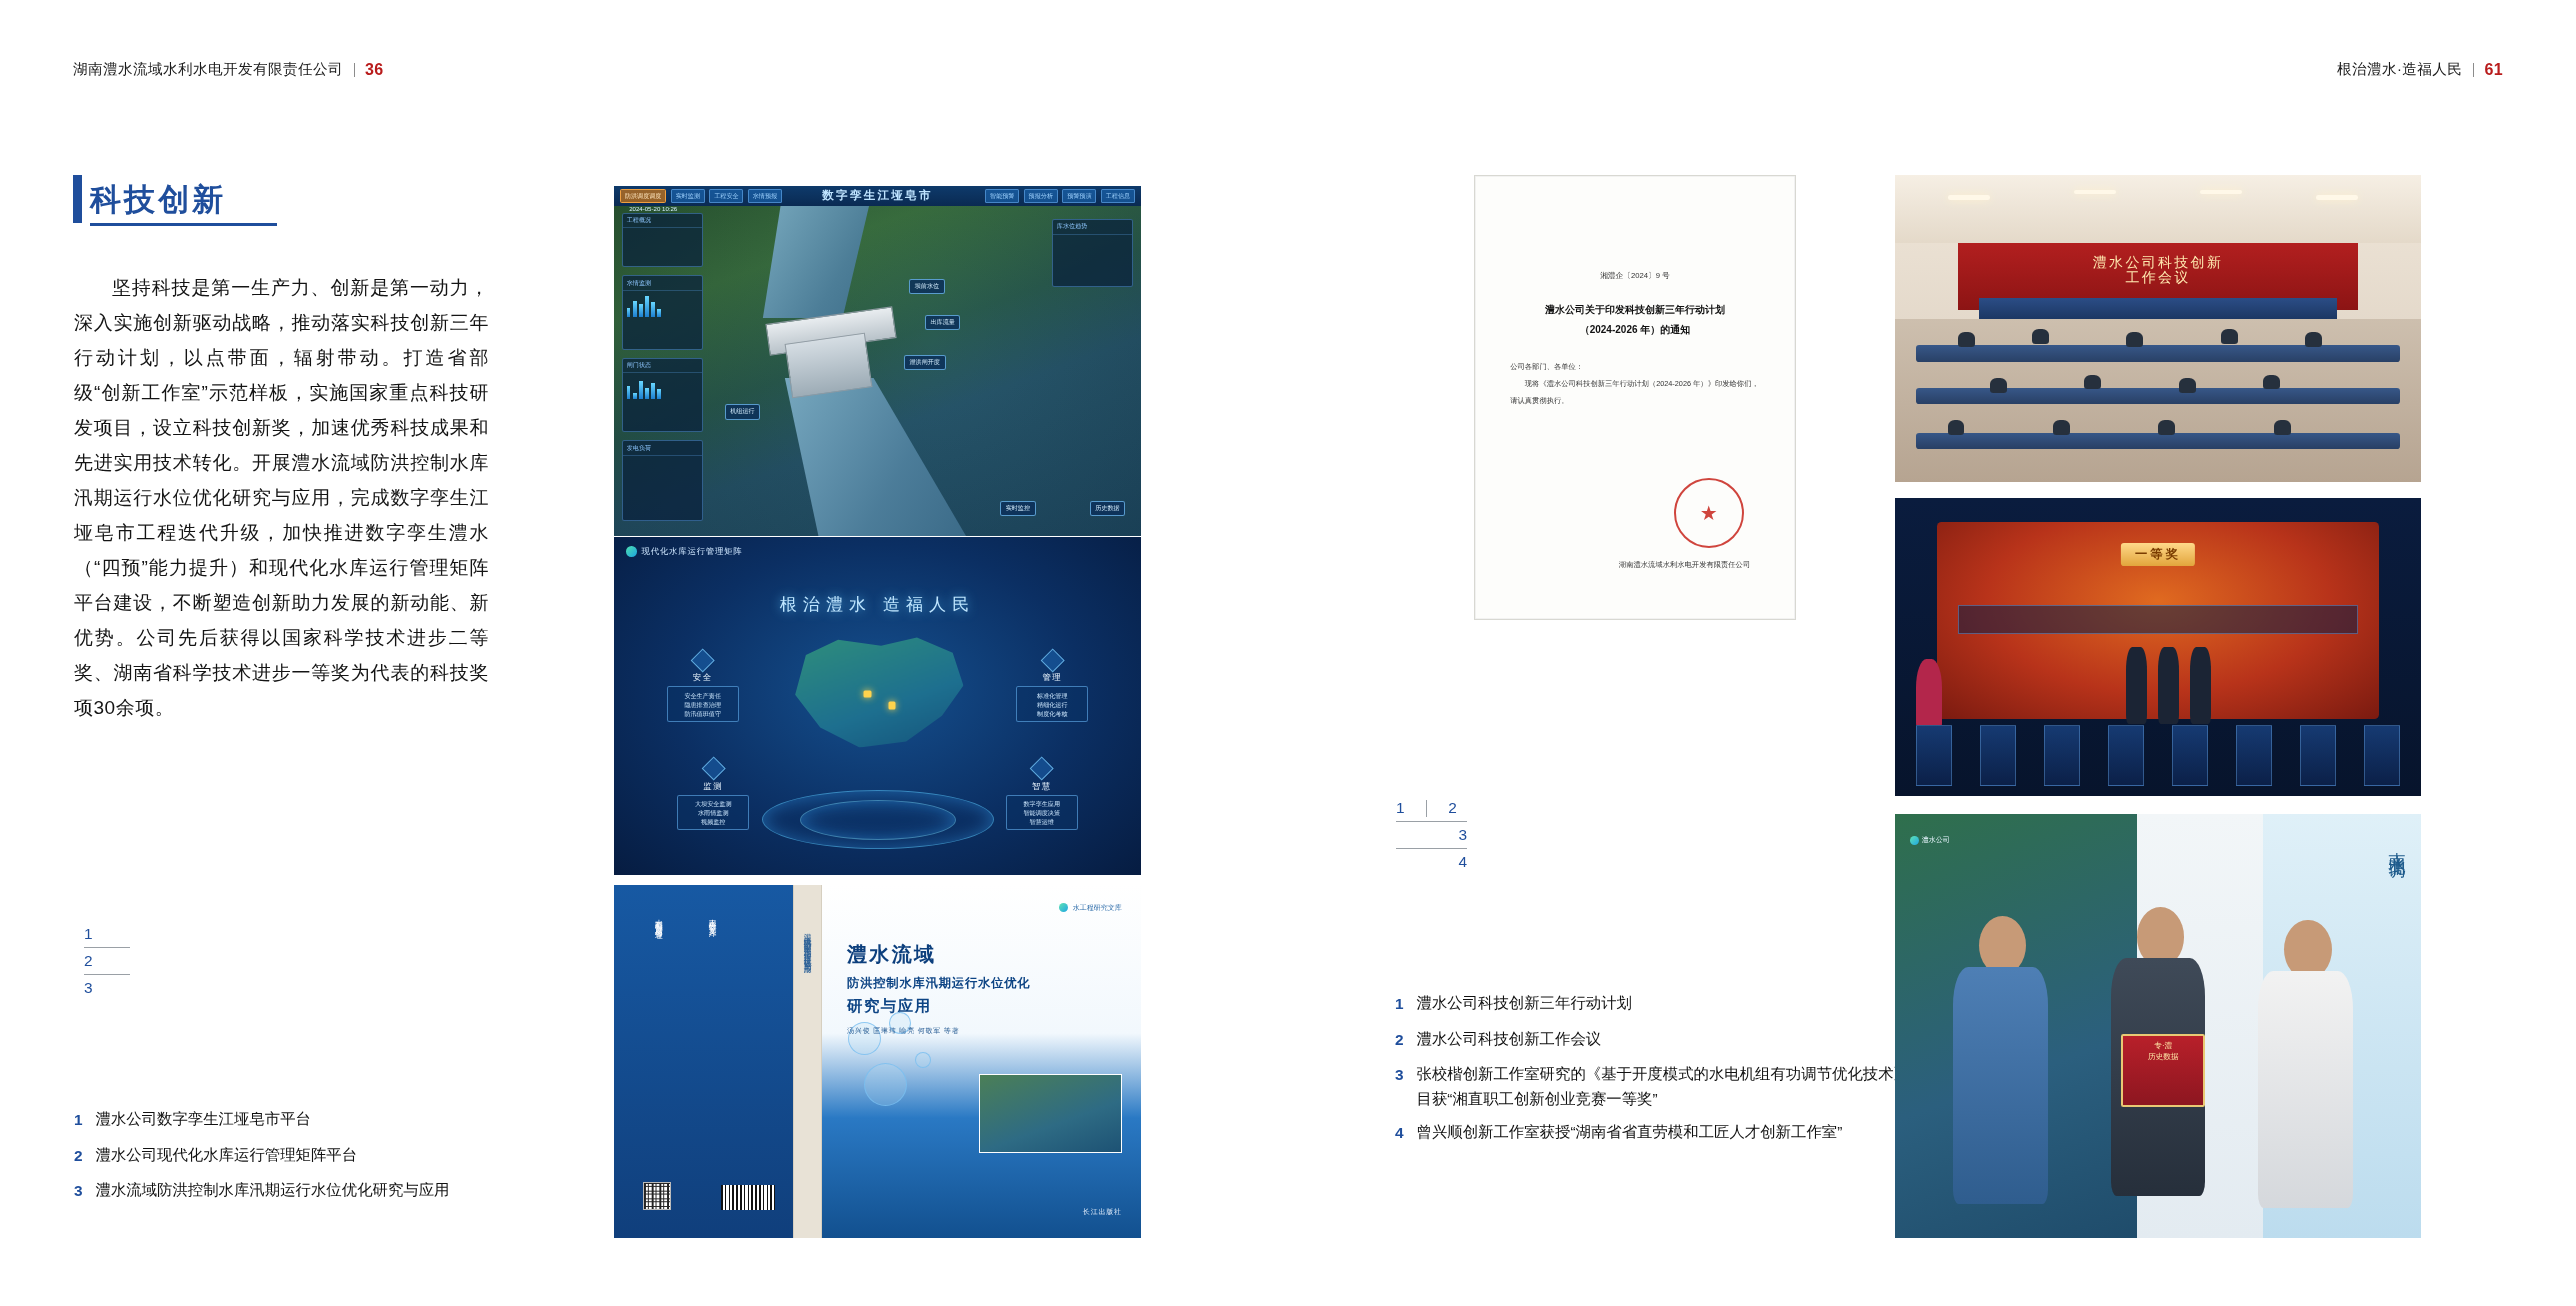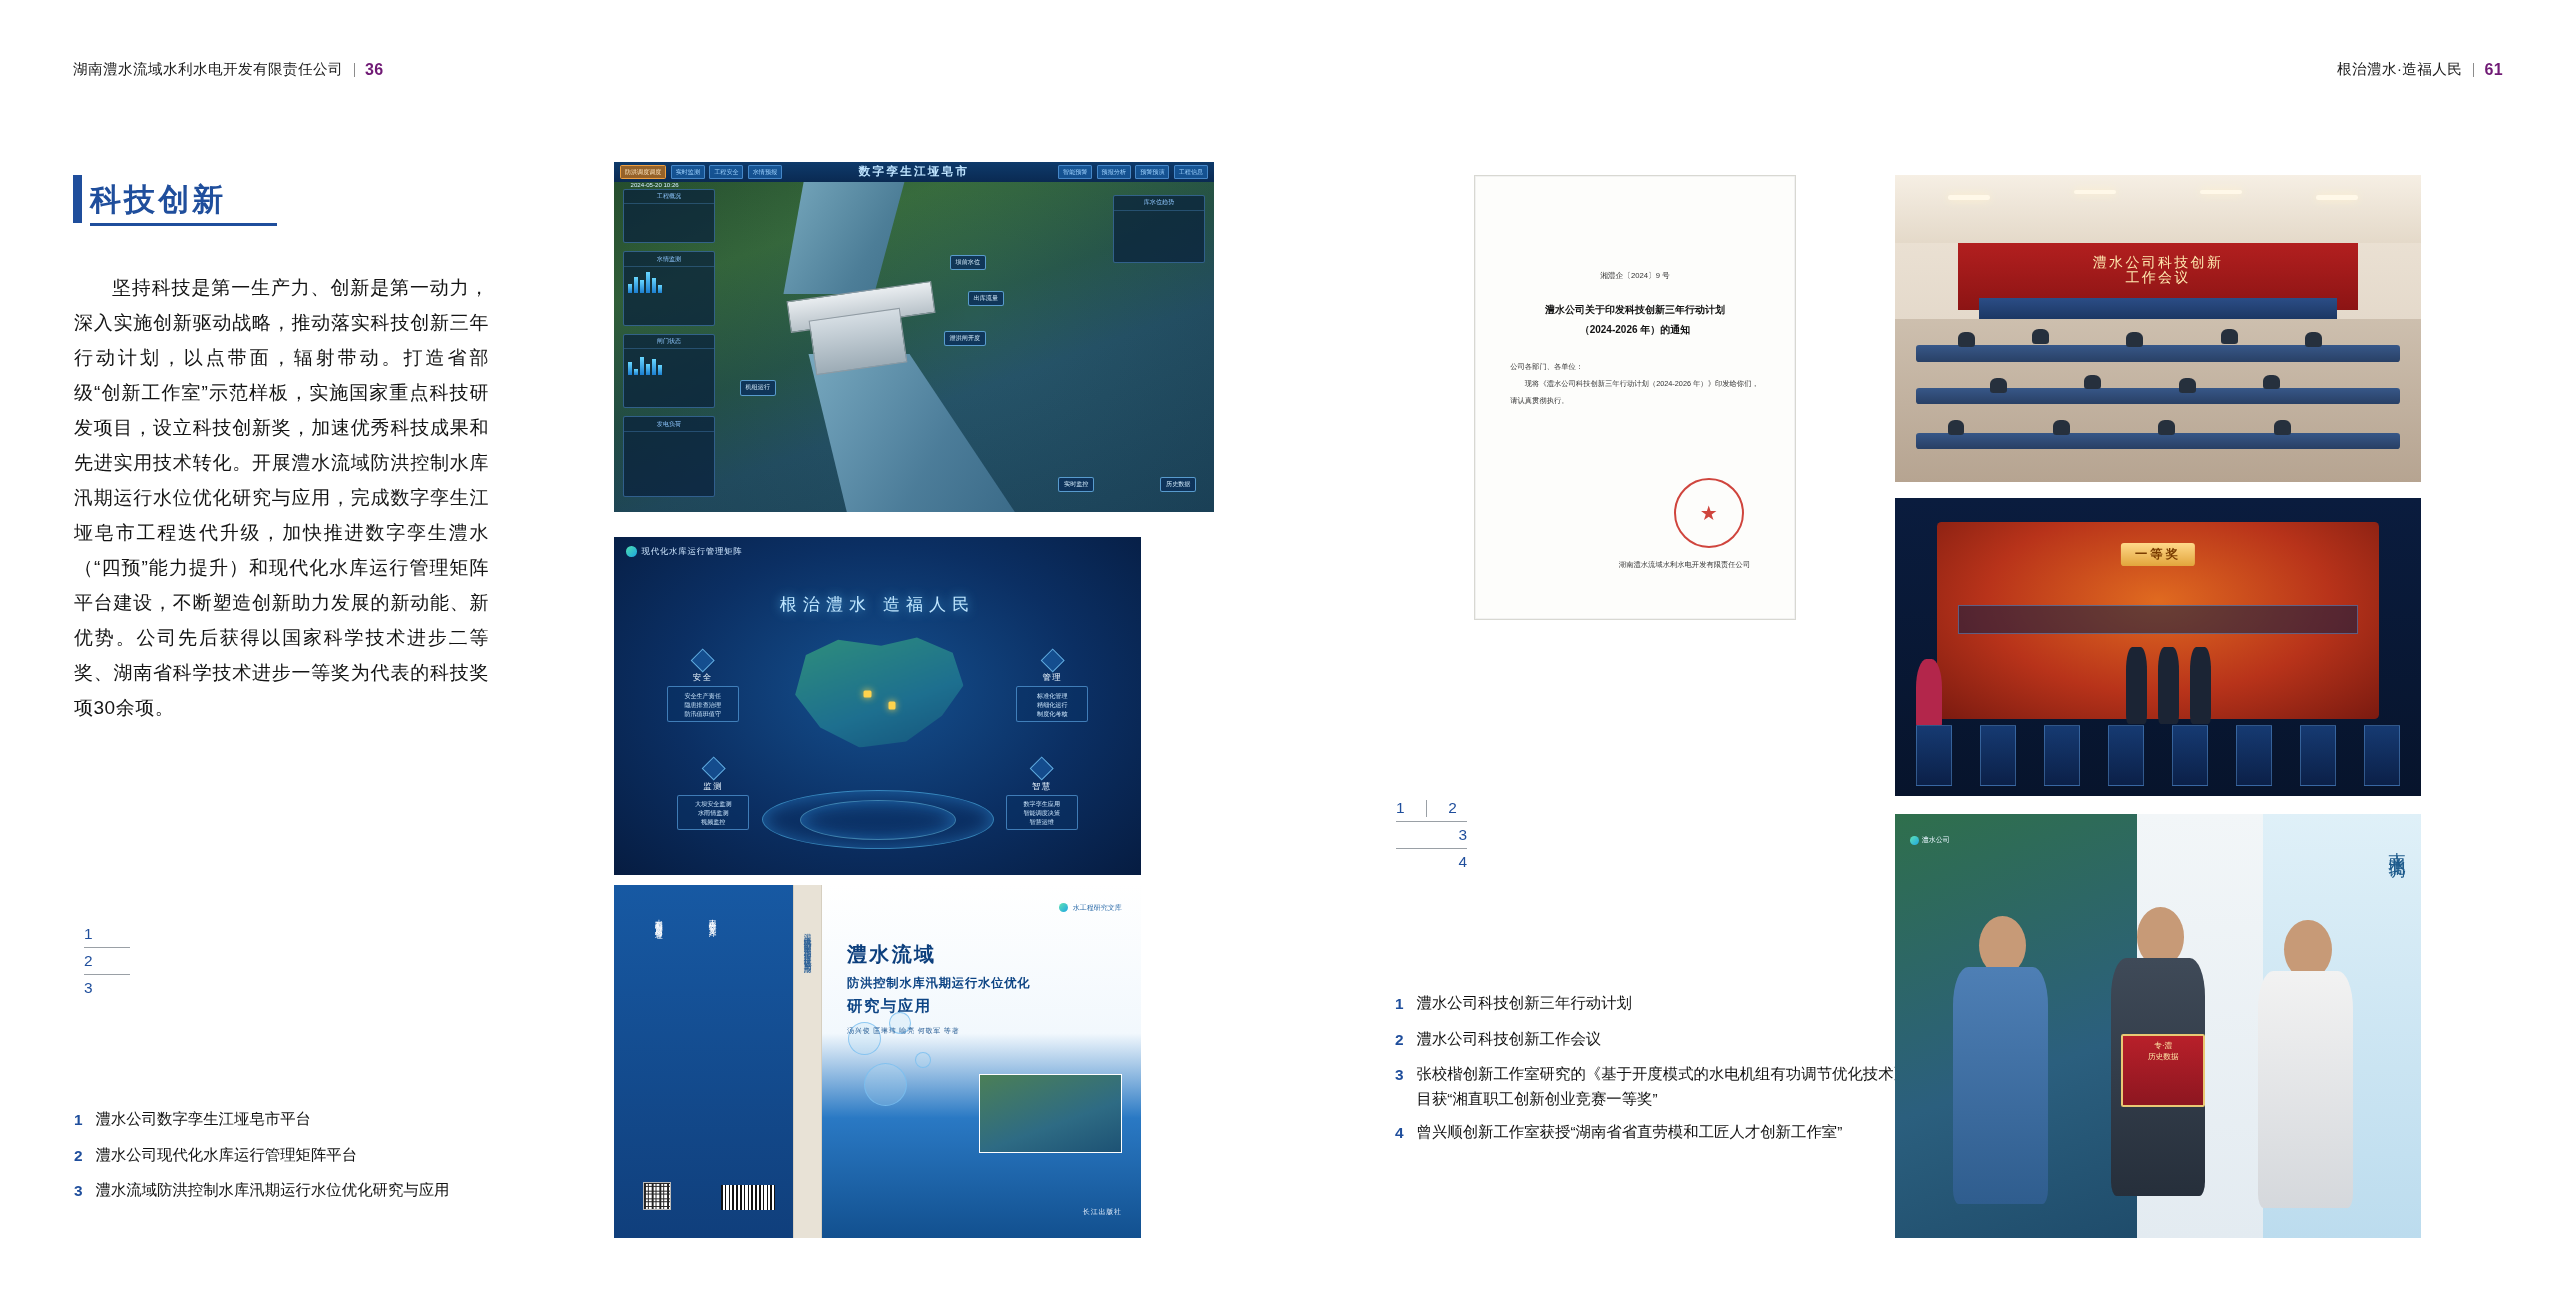--- a/index.html
+++ b/index.html
@@ -43,21 +43,21 @@
   .runhead.right { right: 73px; }
   .runhead .sep {
     display: inline-block;
     width: 0.8px;
     height: 14px;
     background: #8c8c8c;
   }
   .runhead .folio {
     font-size: 16px;
     font-weight: bold;
-    color: #701a75;
+    color: #b91c1c;
   }
   
   .section-title-wrap {
     position: absolute;
     left: 73px;
     top: 175px;
     width: 215px;
     height: 48px;
   }
   .section-title-bar {
@@ -486,21 +486,21 @@
       <div class="caption-item">
         <span class="caption-num">2</span>
         <span class="caption-text">澧水公司现代化水库运行管理矩阵平台</span>
       </div>
       <div class="caption-item">
         <span class="caption-num">3</span>
         <span class="caption-text">澧水流域防洪控制水库汛期运行水位优化研究与应用</span>
       </div>
     </div>
 
-    <div class="img" style="left:614px; top:162px; width:600px; height:350px;text-align:center;">
+    <div class="img" style="left:614px; top:186px; width:527px; height:350px;">
       <div class="dash">
         <div class="dash-topbar">
           <span class="dash-chip accent">防洪调度调度</span>
           <span class="dash-chip">实时监测</span>
           <span class="dash-chip">工程安全</span>
           <span class="dash-chip">水情预报</span>
           <div class="dash-title">数字孪生江垭皂市</div>
           <span class="dash-chip" style="margin-left:auto;">智能预警</span>
           <span class="dash-chip">预报分析</span>
           <span class="dash-chip">预警预演</span>

